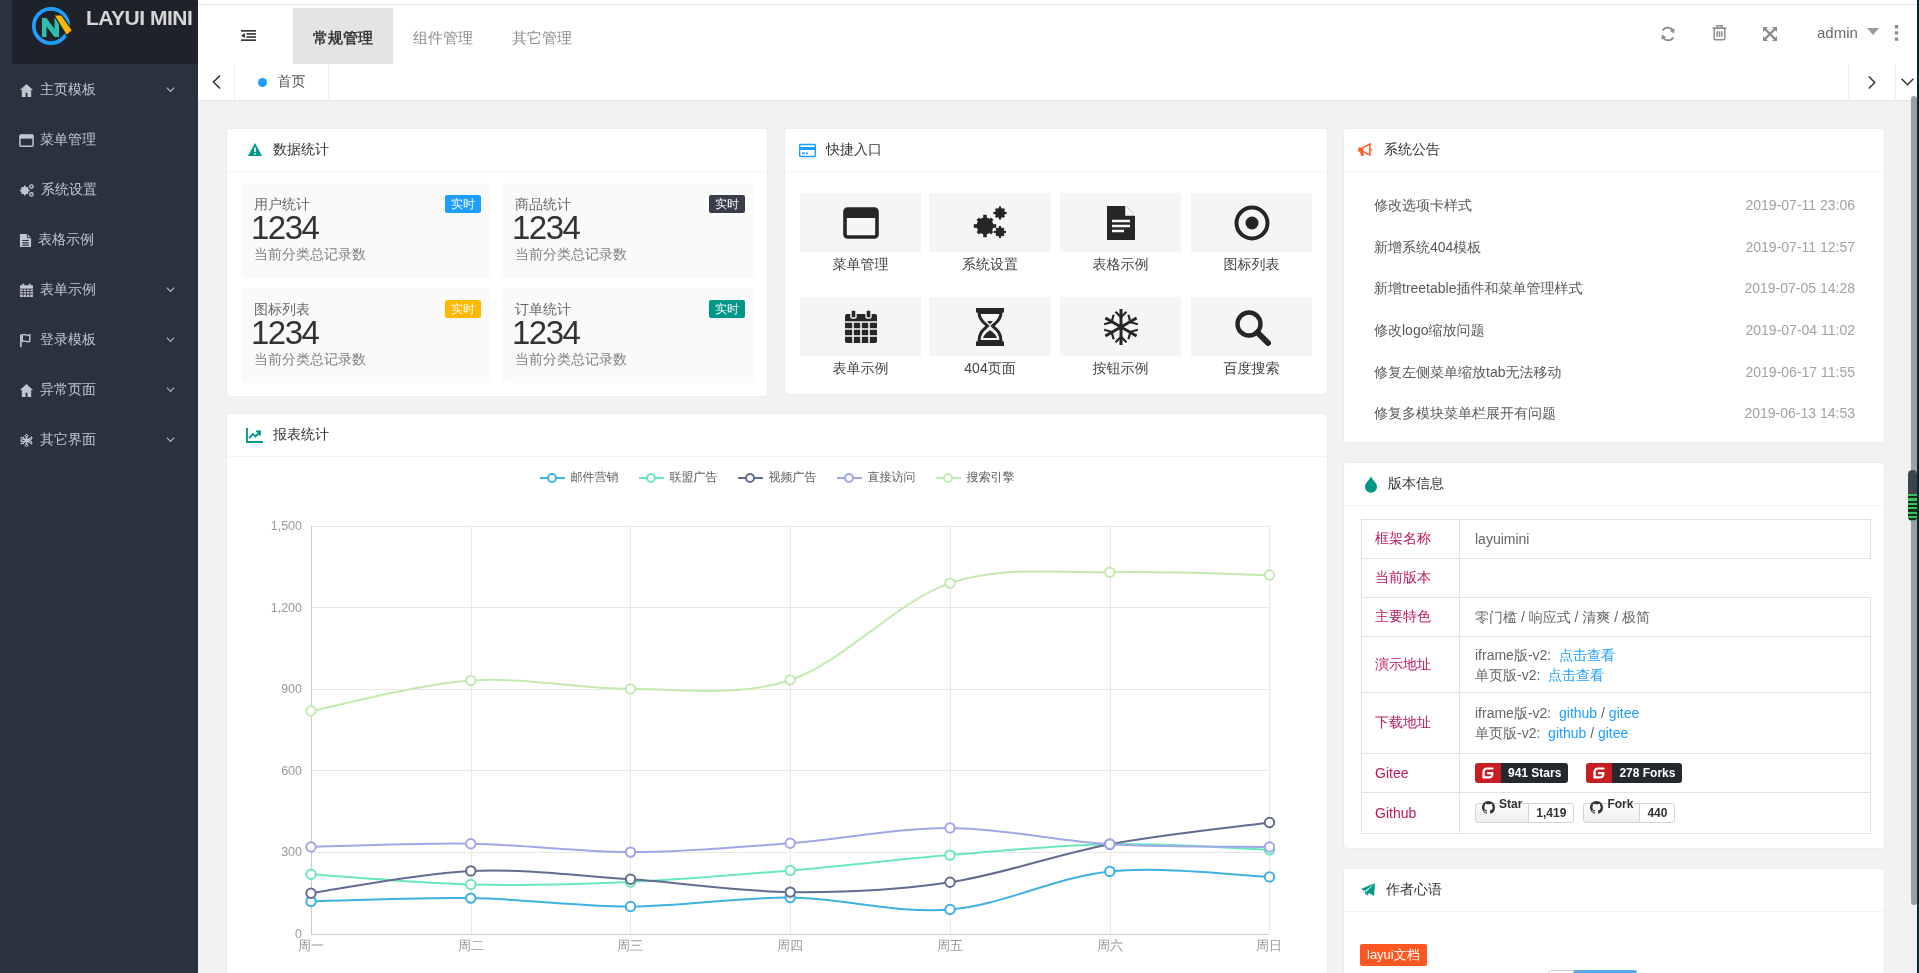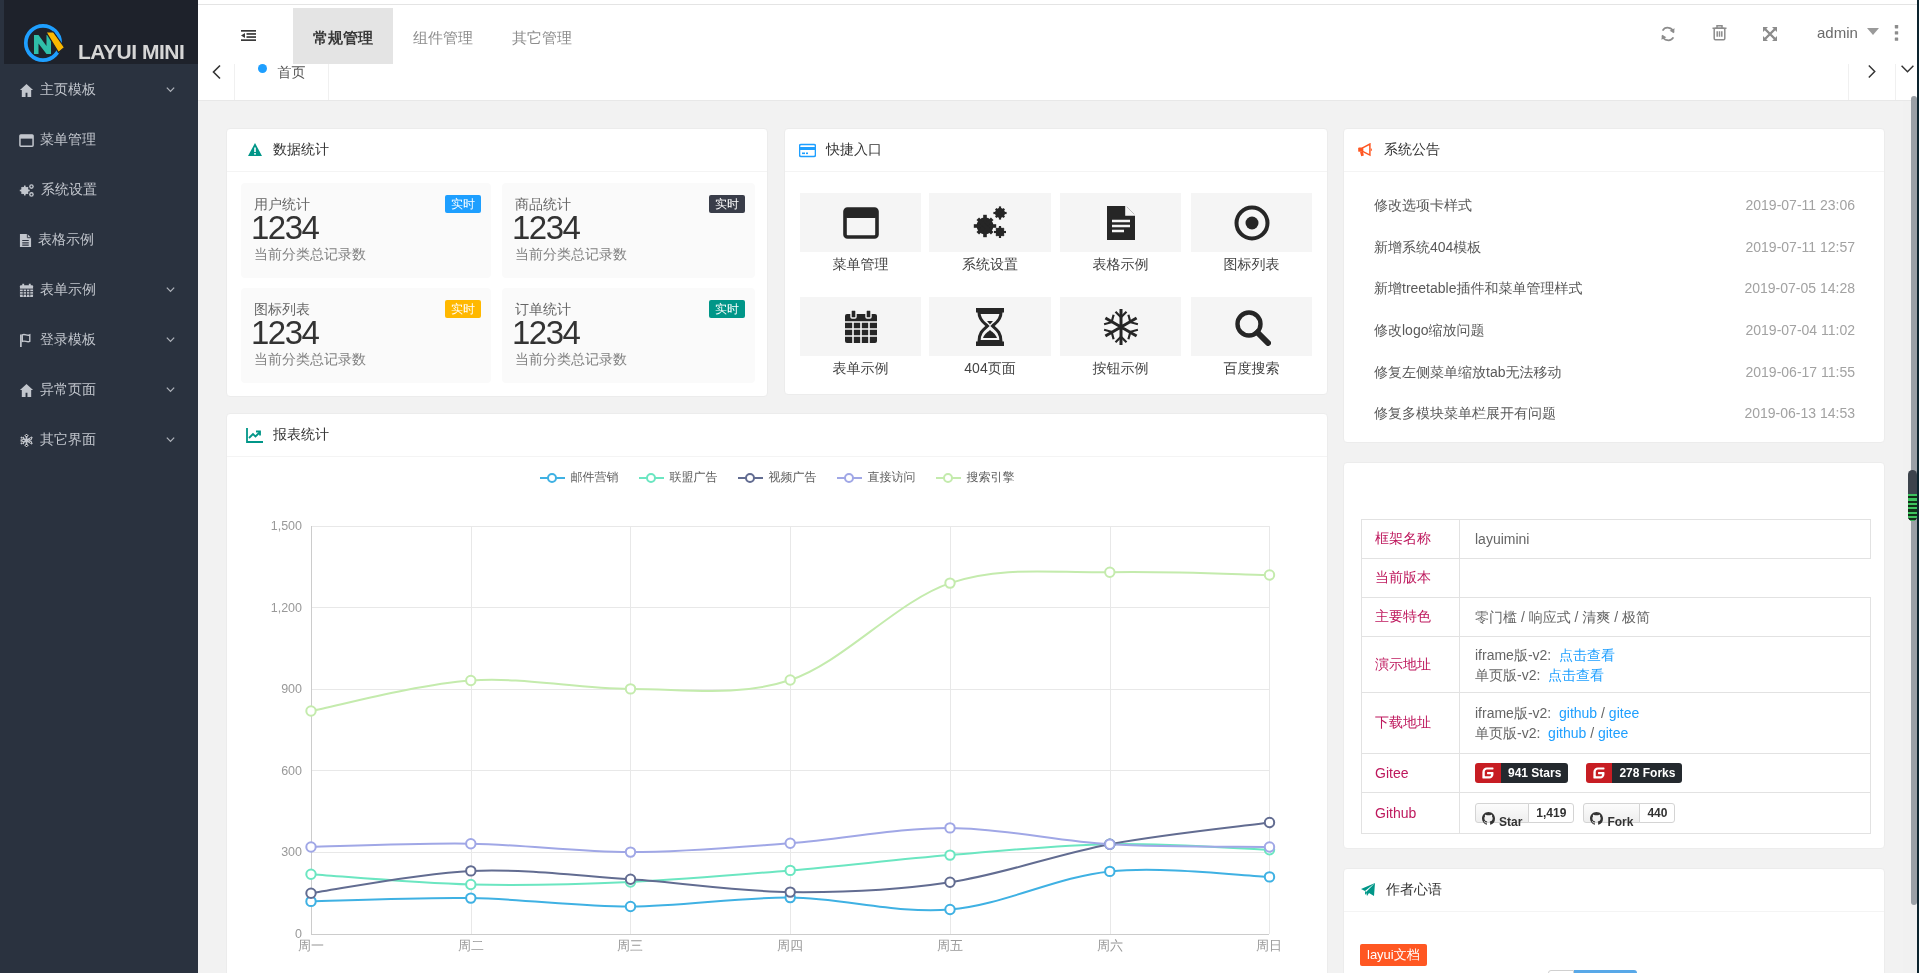--- a/index.html
+++ b/index.html
@@ -1,33 +1,33 @@
 <!DOCTYPE html>
 <html><head>
 <meta charset="utf-8">
 <style>
 *{margin:0;padding:0;box-sizing:border-box}
 html,body{width:1919px;height:973px;overflow:hidden}
 body{font-family:"Liberation Sans",sans-serif;background:#f2f2f2;position:relative;font-size:14px;color:#333}
 .abs{position:absolute}
 
 #side{left:0;top:0;width:198px;height:973px;background:#2a323f}
-#logo{left:4px;top:0;width:222px;height:64px;background:#1e222b;display:flex;align-items:flex-end}
+#logo{left:12px;top:0;width:222px;height:64px;background:#1e222b;display:flex;align-items:flex-start}
 #logo .t{color:#d6d6d6;font-size:21px;font-weight:bold;letter-spacing:-0.5px;margin-left:13px;margin-top:6px}
 .mi{position:absolute;left:0;width:198px;height:50px;color:#c2c6cd;display:flex;align-items:center;font-size:14px}
 .mi svg{margin-left:19px;margin-right:6px}
 .mi .chev{position:absolute;right:16px;top:19px}
 
 #hd{left:198px;top:0;width:1721px;height:64px;background:#fff}
 #hd .topline{position:absolute;left:0;top:4px;width:1721px;height:1px;background:#e4e4e4}
 .mtab{position:absolute;top:8px;height:61px;display:flex;align-items:center;justify-content:center;font-size:15px;color:#8d8d8d}
 .mtab.act{background:#e4e4e4;color:#383838;font-weight:bold}
 
 #tr{left:198px;top:64px;width:1721px;height:37px;background:#fff;border-bottom:1px solid #e8e8e8}
-.trc{position:absolute;top:0;height:36px;display:flex;justify-content:center;color:#555}
+.trc{position:absolute;top:0;height:36px;display:flex;align-items:center;justify-content:center;color:#555}
 
 .card{position:absolute;background:#fff;border:1px solid #ececec;border-radius:4px}
 .chd{height:43px;border-bottom:1px solid #f4f4f4;display:flex;align-items:center;font-size:14px;color:#333}
 .chd svg{margin-left:20px;margin-right:10px}
 
 .sbox{position:absolute;background:#fafafa;border-radius:4px}
 .sbox .tt{position:absolute;left:13px;top:13px;font-size:14px;color:#666}
 .sbox .bg{position:absolute;left:10px;top:26px;font-size:33px;color:#333;letter-spacing:-1.5px}
 .sbox .cp{position:absolute;left:13px;top:63px;font-size:14px;color:#808080}
 .badge{position:absolute;right:10px;top:12px;height:18px;line-height:18px;padding:0 6px;border-radius:2px;color:#fff;font-size:12px}
@@ -39,21 +39,21 @@
 .nrow .dt{position:absolute;right:0;top:0;color:#a2a2a2}
 
 .vt{position:absolute;border:1px solid #e2e2e2;border-bottom:none;border-right:none}
 .vt .tr{display:flex;border-bottom:1px solid #e2e2e2}
 .vt .th{width:98px;border-right:1px solid #e2e2e2;display:flex;align-items:center;padding-left:13px;color:#be185d}
 .vt .td{width:411px;border-right:1px solid #e2e2e2;display:flex;flex-direction:column;justify-content:center;align-items:flex-start;padding-left:15px;color:#666;line-height:20px}
 .vt a{color:#1e9fff;text-decoration:none}
 .gt{display:inline-flex;height:20px;border-radius:3px;overflow:hidden;font-size:12px}
 .gi{width:26px;background:#c71d23;display:flex;align-items:center;justify-content:center}
 .gl{background:#24292e;color:#fff;display:flex;align-items:center;padding:0 7px;font-weight:bold}
-.gh{display:inline-flex;align-items:flex-start;height:20px;border:1px solid #d4d4d4;border-radius:3px 0 0 3px;background:linear-gradient(#fcfcfc,#eee);padding:8px 6px;font-size:12px;color:#333}
+.gh{display:inline-flex;align-items:flex-end;height:20px;border:1px solid #d4d4d4;border-radius:3px 0 0 3px;background:linear-gradient(#fcfcfc,#eee);padding:8px 6px;font-size:12px;color:#333}
 .gh b{margin-left:4px}
 .gh+.ghc{margin-left:-1px}
 .ghc{display:inline-flex;align-items:center;height:20px;border:1px solid #d4d4d4;border-radius:0 3px 3px 0;background:#fff;padding:0 7px;font-size:12px;color:#333;font-weight:bold}
 
 #legend{display:flex;align-items:flex-end;color:#5e5e5e;font-size:12px}
 .litem{display:flex;align-items:center;margin:0 10px}
 .litem .mk{position:relative;width:25px;height:12px;margin-right:6px}
 .litem .mk i{position:absolute;left:0;top:5px;width:25px;height:2px}
 .litem .mk b{position:absolute;left:7px;top:1px;width:10px;height:10px;border-radius:50%;background:#fff;border-width:2px;border-style:solid}
 </style>
@@ -457,20 +457,23 @@
           <circle cx="563.2" cy="224" r="4.7"></circle>
           <circle cx="723" cy="127.1" r="4.7"></circle>
           <circle cx="882.8" cy="116.2" r="4.7"></circle>
           <circle cx="1042.5" cy="119" r="4.7"></circle>
         </g>
     </g>
   </svg>
 </div>
 
 <div class="card" style="left:1343px;top:462px;width:542px;height:387px">
+  <div class="chd"><svg width="14" height="17" viewBox="0 0 14 17">
+        <path d="M7 0 C8 4 13 6 13 11 a6 5.8 0 0 1 -12 0 C1 6 6 4 7 0z" fill="#009688"></path>
+      </svg>版本信息</div>
   <div class="vt" style="left:17px;top:56px;width:510px">
     <div class="tr" style="height:39px">
         <div class="th">框架名称</div>
         <div class="td">layuimini</div>
       </div>
     <div class="tr" style="height:39px">
         <div class="th">当前版本</div>
       </div>
     <div class="tr" style="height:39px">
         <div class="th">主要特色</div>

